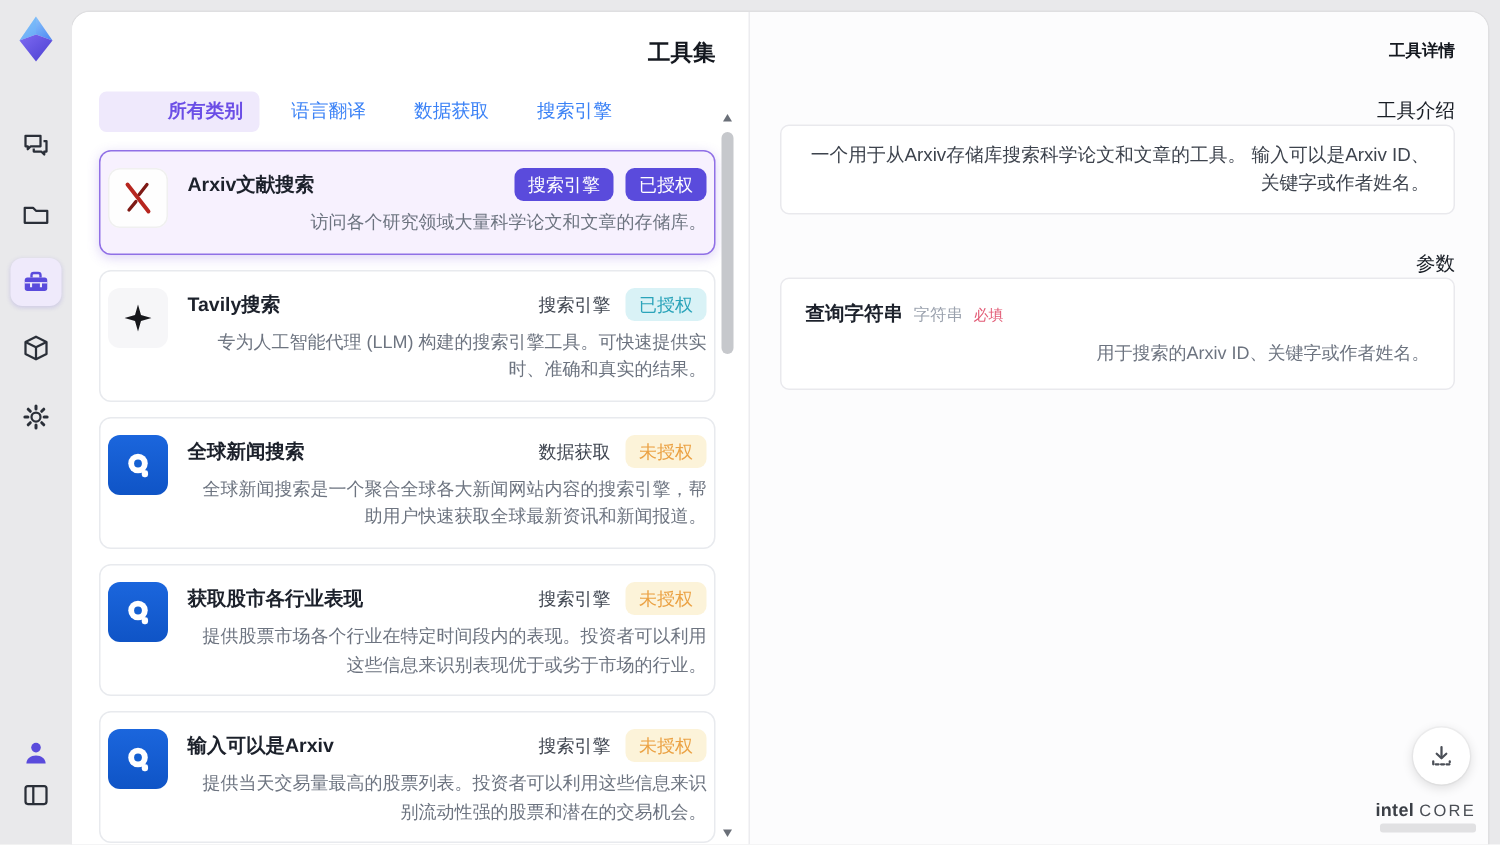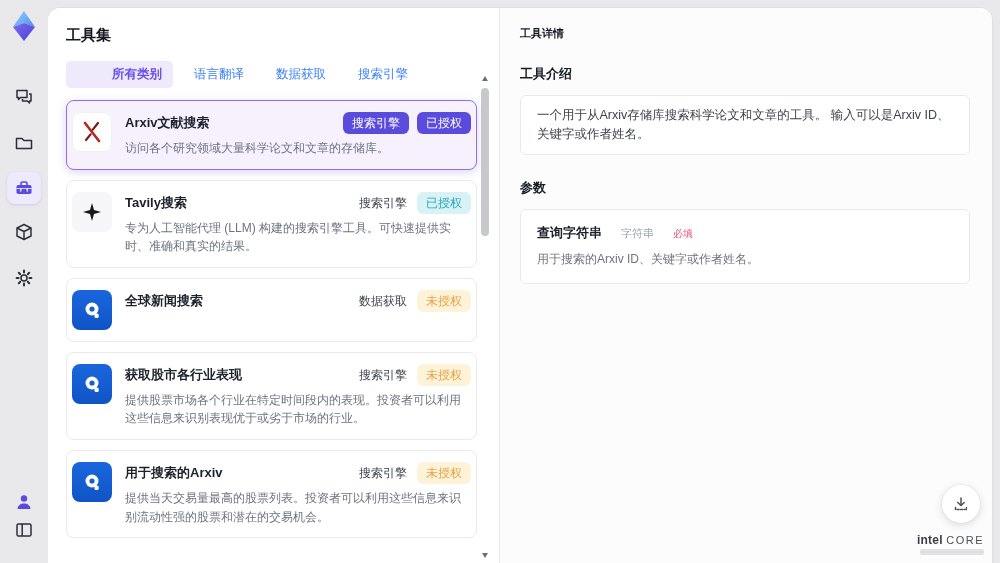--- a/index.html
+++ b/index.html
@@ -24,20 +24,21 @@
   .rb-gear    { top:262px; }
   .rb-user    { top:486px; }
   .rb-panel   { top:514px; }
 
   
   .surface {
     position:absolute; left:48px; top:8px; width:944px; height:555px;
     background:#ffffff; border-radius:12px 12px 0 0; overflow:hidden;
     box-shadow:0 0 0 1px rgba(0,0,0,.04);
     display:flex;
+    text-align:right;
   }
 
   
   .list-panel { position:relative; width:452px; height:100%; border-right:1px solid #ececef; padding:18px 22px 0 18px; background:#fff; }
   .panel-title { font-size:15px; font-weight:bold; color:#14181f; }
   .tabs { display:flex; align-items:center; gap:10px; margin-top:16px; }
   .tab { font-size:12.5px; color:#3b82f6; padding:5px 11px; border-radius:5px; cursor:pointer; white-space:nowrap; }
   .tab.active { background:#efe9fc; color:#6b4ee6; font-weight:bold;padding-left:46px; }
 
   .tool-list { margin-top:12px; display:flex; flex-direction:column; gap:10px; }
@@ -66,27 +67,27 @@
   
   .lp-scroll { position:absolute; right:9px; top:68px; width:9px; height:482px; }
   .lp-arrow { position:absolute; left:1px; width:0; height:0; border-left:3.5px solid transparent; border-right:3.5px solid transparent; cursor:pointer; }
   .lp-arrow.up { top:0; border-bottom:5px solid #6a6f78; }
   .lp-arrow.down { bottom:0; border-top:5px solid #6a6f78; }
   .lp-thumb { position:absolute; left:0; top:12px; width:8px; height:148px; background:#c6c8cc; border-radius:4px; cursor:pointer; }
 
   
   .detail-panel { flex:1; background:#fcfcfd; padding:18px 22px 0 20px; }
   .detail-title { font-size:11px; font-weight:bold; color:#14181f; }
-  .section-head { font-size:13px; font-weight:bold; color:#171c24; margin-top:24px; }
+  .section-head { font-size:13px; font-weight:normal; color:#171c24; margin-top:24px; }
   .detail-card {
-    margin-top:12px; background:#fff; border:1px solid #e9e9ed; border-radius:6px;
+    background:#fff; border:1px solid #e9e9ed; border-radius:6px;
     padding:10px 16px; font-size:12.5px; color:#3d434d; line-height:1.5;
   }
   .param-card { padding:13px 16px 15px; }
-  .param-line { display:flex; align-items:baseline; gap:19px; }
+  .param-line { display:flex; align-items:baseline; gap:7px; }
   .param-name { font-size:13px; font-weight:bold; color:#1c212b; }
   .param-type { font-size:11px; color:#9aa1ad; }
   .param-required { font-size:10px; color:#e25a75; }
   .param-desc { margin-top:8px; font-size:12px; color:#6d7480; }
 
   
   .download-fab {
     position:absolute; right:20px; bottom:40px; width:38px; height:38px; border-radius:50%;
     background:#fff; box-shadow:0 2px 8px rgba(0,0,0,.14), 0 0 0 1px rgba(0,0,0,.03);
     display:flex; align-items:center; justify-content:center; cursor:pointer; z-index:9;
@@ -234,20 +235,21 @@
           </svg>
         </div>
         <div class="tool-body">
           <div class="tool-head">
             <span class="tool-name">全球新闻搜索</span>
             <span class="tool-tags">
               <span class="tag tag-plain">数据获取</span>
               <span class="tag tag-auth-no">未授权</span>
             </span>
           </div>
+          <div class="tool-desc">全球新闻搜索是一个聚合全球各大新闻网站内容的搜索引擎，帮助用户快速获取全球最新资讯和新闻报道。</div>
         </div>
       </div>
 
       <div class="tool-card">
         <div class="tool-icon blue">
           <svg width="26" height="26" viewBox="0 0 26 26">
             <circle cx="13" cy="12" r="6.5" fill="#ffffff"></circle>
             <circle cx="13" cy="12" r="2.6" fill="#1460d2"></circle>
             <rect x="15.5" y="16.5" width="4.2" height="4.6" rx="1.6" fill="#ffffff"></rect>
           </svg>
@@ -267,21 +269,21 @@
       <div class="tool-card">
         <div class="tool-icon blue">
           <svg width="26" height="26" viewBox="0 0 26 26">
             <circle cx="13" cy="12" r="6.5" fill="#ffffff"></circle>
             <circle cx="13" cy="12" r="2.6" fill="#1460d2"></circle>
             <rect x="15.5" y="16.5" width="4.2" height="4.6" rx="1.6" fill="#ffffff"></rect>
           </svg>
         </div>
         <div class="tool-body">
           <div class="tool-head">
-            <span class="tool-name">用于搜索的Arxiv</span>
+            <span class="tool-name">输入可以是Arxiv</span>
             <span class="tool-tags">
               <span class="tag tag-plain">搜索引擎</span>
               <span class="tag tag-auth-no">未授权</span>
             </span>
           </div>
           <div class="tool-desc">提供当天交易量最高的股票列表。投资者可以利用这些信息来识别流动性强的股票和潜在的交易机会。</div>
         </div>
       </div>
 
     </div>

